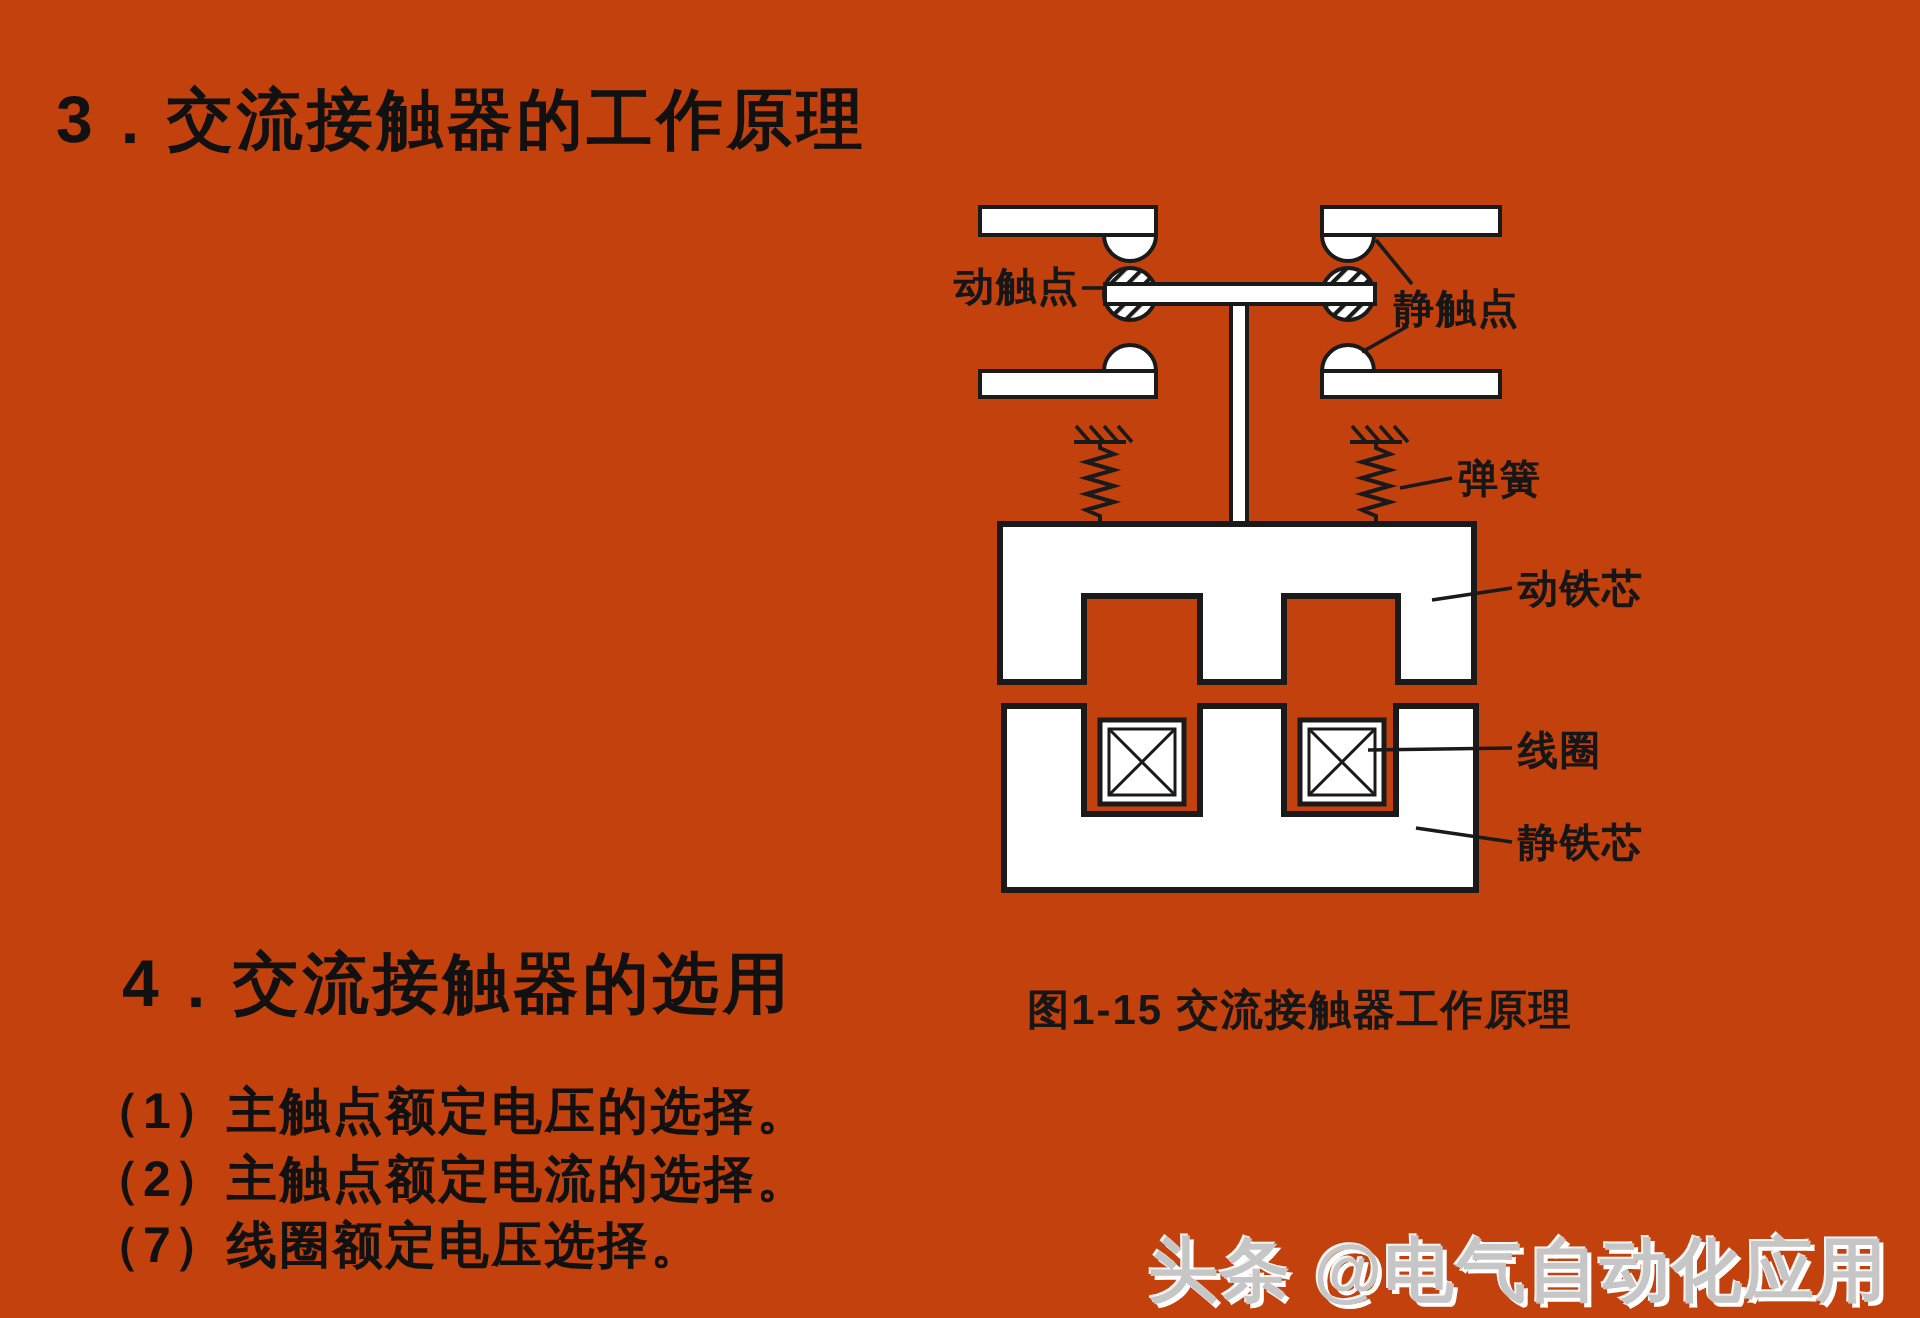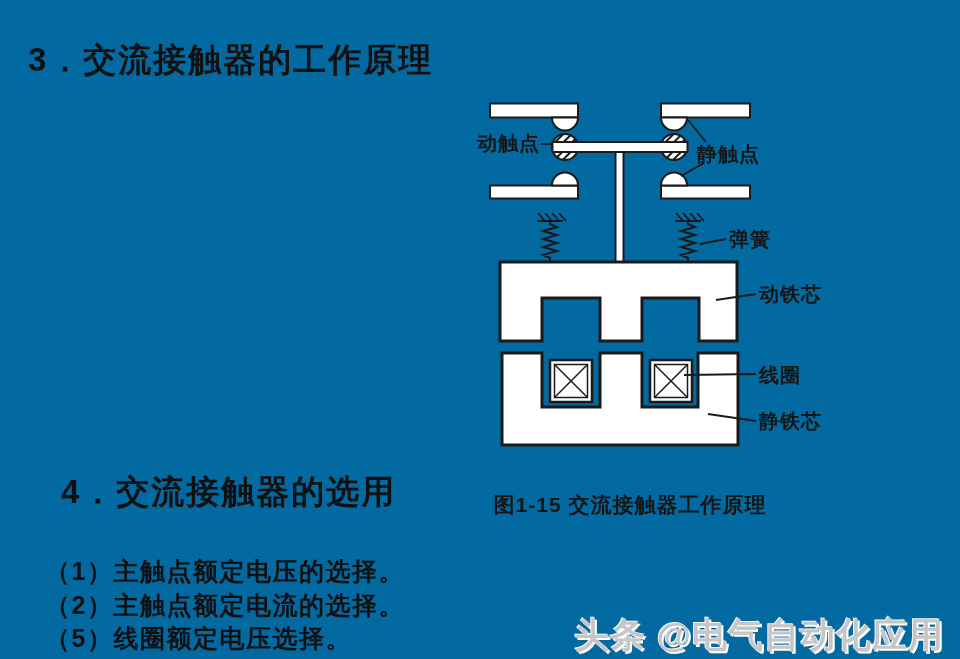--- a/index.html
+++ b/index.html
@@ -1,36 +1,36 @@
 <!DOCTYPE html>
 <html><head>
 <meta charset="utf-8">
 <style>
   html,body{margin:0;padding:0;background:#ffffff;}
   .slide{
     position:relative;
     width:960px;height:659px;
-    background:#0369a1;
+    background:#c2410c;
     font-family:"Liberation Sans","DejaVu Sans",sans-serif;
     color:#111111;
     overflow:hidden;
   }
   .heading{
     position:absolute;
     font-size:33px;
     font-weight:700;
     letter-spacing:2px;
     white-space:nowrap;
     color:#111111;
   }
   .h3{left:28px;top:38px;}
   .h4{left:25px;top:470px;margin-left:36px;}
   .items{
     position:absolute;
-    left:45px;top:540px;margin-top:15px;
+    left:45px;top:540px;
   }
   .item{
     font-size:25px;
     font-weight:700;
     letter-spacing:1.5px;
     line-height:33.5px;
     white-space:nowrap;
     color:#111111;
   }
   .figure-svg{
@@ -40,21 +40,21 @@
   }
   .figure-svg text{
     font-family:"Liberation Sans","DejaVu Sans",sans-serif;
     font-size:20px;
     font-weight:700;
     letter-spacing:1px;
     fill:#161616;
   }
   .caption{
     position:absolute;
-    left:420px;top:491px;
+    left:440px;top:491px;
     width:420px;
     text-align:center;
     font-size:21px;
     font-weight:700;
     letter-spacing:1px;
     white-space:nowrap;
     color:#161616;
   }
   .watermark{
     position:absolute;
@@ -147,18 +147,18 @@
     <text x="759" y="428">静铁芯</text>
   </svg>
 
   <div class="caption">图1-15 交流接触器工作原理</div>
 
   <div class="heading h4">4．交流接触器的选用</div>
 
   <div class="items">
     <div class="item">（1）主触点额定电压的选择。</div>
     <div class="item">（2）主触点额定电流的选择。</div>
-    <div class="item">（5）线圈额定电压选择。</div>
+    <div class="item">（7）线圈额定电压选择。</div>
   </div>
 
   <div class="watermark">头条 @电气自动化应用</div>
 
 </div>
 
 </body></html>

